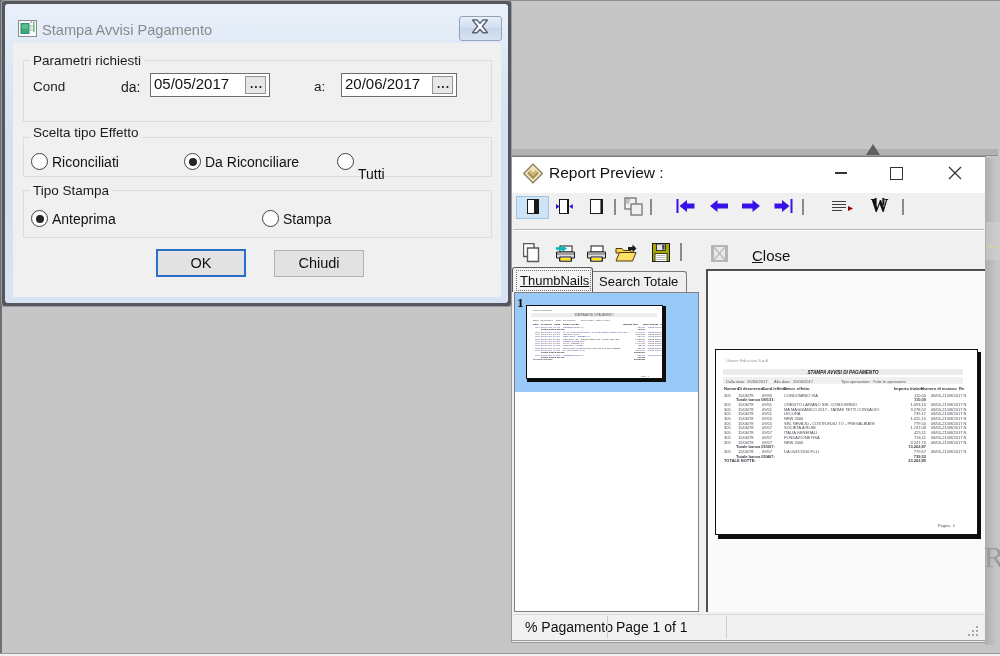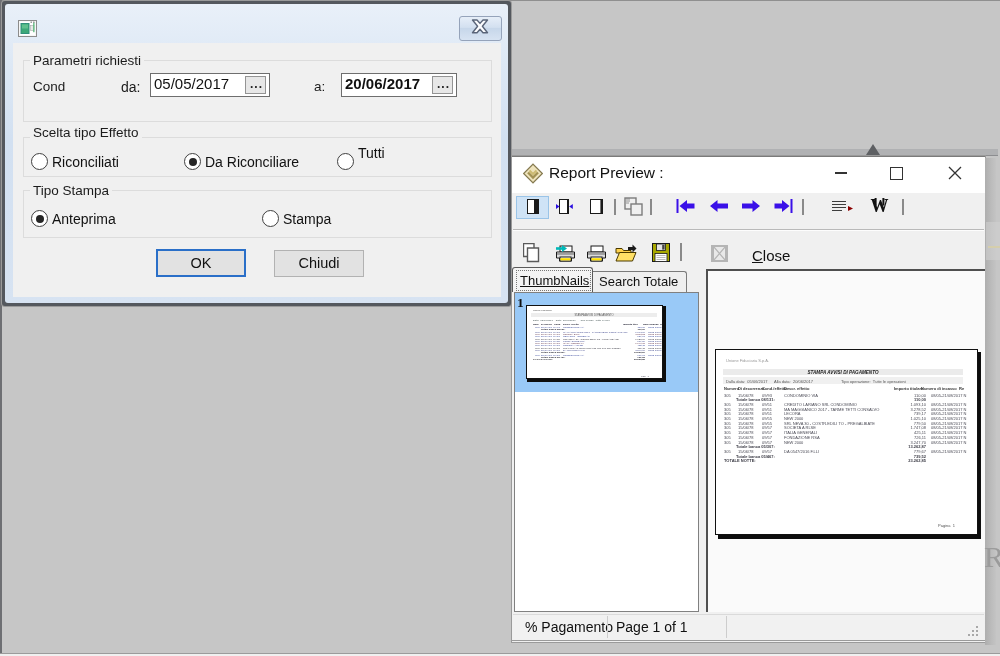--- a/index.html
+++ b/index.html
@@ -27,52 +27,53 @@
     <rect x="0.5" y="0.5" width="18" height="16" fill="#f6f6f6" stroke="#8c8c8c"></rect>
     <rect x="2" y="2" width="15" height="13" fill="#ffffff"></rect>
     <rect x="2.5" y="3" width="9" height="11" fill="#2f8f7a"></rect>
     <rect x="3.5" y="4" width="7" height="9" fill="#3da878"></rect>
     <rect x="4" y="4.5" width="6" height="4" fill="#5fc08d"></rect>
     <rect x="12.5" y="5.5" width="3.5" height="5" fill="#e8e8e8" stroke="#aaa" stroke-width="0.6"></rect>
     <rect x="15.2" y="2.2" width="1.3" height="10" fill="#57b87a"></rect>
     <rect x="12.5" y="1.5" width="1.5" height="1.5" fill="#9a9a9a"></rect>
     <rect x="15" y="1.5" width="1.5" height="1.5" fill="#9a9a9a"></rect>
   </svg>
+  <div class="abs" style="left:40px;top:21px;font-size:14.6px;color:#8a8a8a;">Stampa Avvisi Pagamento</div>
 
   <div class="abs" style="left:457px;top:15px;width:41px;height:23px;border:1px solid #95a3ba;border-radius:3px;
        background:linear-gradient(180deg,#e6eef8,#d3e0f0 45%,#c7d7ea 50%,#d7e3f2);"></div>
   <svg class="abs" style="left:467px;top:16px;" width="22" height="19" viewBox="0 0 22 19">
     <path d="M3.5 3 L8 3 L11 6.4 L14 3 L18.5 3 L13.4 9.2 L18.5 15.8 L14 15.8 L11 12.3 L8 15.8 L3.5 15.8 L8.6 9.2 Z" fill="#fbfcfe" stroke="#5a6579" stroke-width="1.4" stroke-linejoin="round"></path>
   </svg>
 
   <div class="abs" style="left:11px;top:42px;width:488px;height:254px;background:#f0f0f0;"></div>
 
   <div class="abs" style="left:21px;top:59px;width:467px;height:60px;border:1px solid #dcdcdc;"></div>
   <div class="abs" style="left:28px;top:52px;background:#f0f0f0;padding:0 3px;font-size:13.5px;color:#1b1b1b;">Parametri richiesti</div>
   <div class="abs" style="left:31px;top:78px;font-size:13.5px;color:#1b1b1b;">Cond</div>
   <div class="abs" style="left:119px;top:78px;font-size:14px;color:#1b1b1b;">da:</div>
   <div class="abs" style="left:148px;top:72px;width:118px;height:22px;background:#fff;border:1px solid #6e6e6e;"></div>
   <div class="abs" style="left:152px;top:74px;font-size:15px;color:#111;">05/05/2017</div>
   <div class="abs" style="left:243px;top:75px;width:19px;height:16px;background:#e7e7e7;border:1px solid #949494;"></div>
   <div class="abs" style="left:248px;top:76px;font-size:12px;font-weight:bold;color:#222;letter-spacing:1px;">...</div>
   <div class="abs" style="left:312px;top:78px;font-size:13.5px;color:#1b1b1b;">a:</div>
   <div class="abs" style="left:339px;top:72px;width:114px;height:22px;background:#fff;border:1px solid #6e6e6e;"></div>
-  <div class="abs" style="left:343px;top:74px;font-size:15px;color:#111;font-weight:bold;">20/06/2017</div>
+  <div class="abs" style="left:343px;top:74px;font-size:15px;color:#111;">20/06/2017</div>
   <div class="abs" style="left:430px;top:75px;width:19px;height:16px;background:#e7e7e7;border:1px solid #949494;"></div>
   <div class="abs" style="left:435px;top:76px;font-size:12px;font-weight:bold;color:#222;letter-spacing:1px;">...</div>
 
   <div class="abs" style="left:21px;top:136px;width:467px;height:38px;border:1px solid #dcdcdc;"></div>
   <div class="abs" style="left:28px;top:124px;background:#f0f0f0;padding:0 3px;font-size:13.5px;color:#1b1b1b;">Scelta tipo Effetto</div>
   <div class="abs" style="left:29px;top:152px;width:15px;height:15px;border:1.5px solid #404040;border-radius:50%;background:#fff;"></div>
   <div class="abs" style="left:50px;top:153px;font-size:14px;color:#111;">Riconciliati</div>
   <div class="abs" style="left:182px;top:152px;width:15px;height:15px;border:1.5px solid #404040;border-radius:50%;background:#fff;"></div>
   <div class="abs" style="left:186.5px;top:156.5px;width:8px;height:8px;border-radius:50%;background:#252525;"></div>
   <div class="abs" style="left:203px;top:153px;font-size:14px;color:#111;">Da Riconciliare</div>
   <div class="abs" style="left:335px;top:152px;width:15px;height:15px;border:1.5px solid #404040;border-radius:50%;background:#fff;"></div>
-  <div class="abs" style="left:356px;top:144px;font-size:14px;color:#111;">Tutti</div>
+  <div class="abs" style="left:356px;top:165px;font-size:14px;color:#111;">Tutti</div>
 
   <div class="abs" style="left:21px;top:189px;width:467px;height:46px;border:1px solid #dcdcdc;"></div>
   <div class="abs" style="left:28px;top:182px;background:#f0f0f0;padding:0 3px;font-size:13.5px;color:#1b1b1b;">Tipo Stampa</div>
   <div class="abs" style="left:29px;top:209px;width:15px;height:15px;border:1.5px solid #404040;border-radius:50%;background:#fff;"></div>
   <div class="abs" style="left:33.5px;top:213.5px;width:8px;height:8px;border-radius:50%;background:#252525;"></div>
   <div class="abs" style="left:50px;top:210px;font-size:14px;color:#111;">Anteprima</div>
   <div class="abs" style="left:260px;top:209px;width:15px;height:15px;border:1.5px solid #404040;border-radius:50%;background:#fff;"></div>
   <div class="abs" style="left:281px;top:210px;font-size:14px;color:#111;">Stampa</div>
 
   <div class="abs" style="left:154px;top:248px;width:90px;height:28px;background:#e2e2e2;border:2px solid #2a6fc8;

